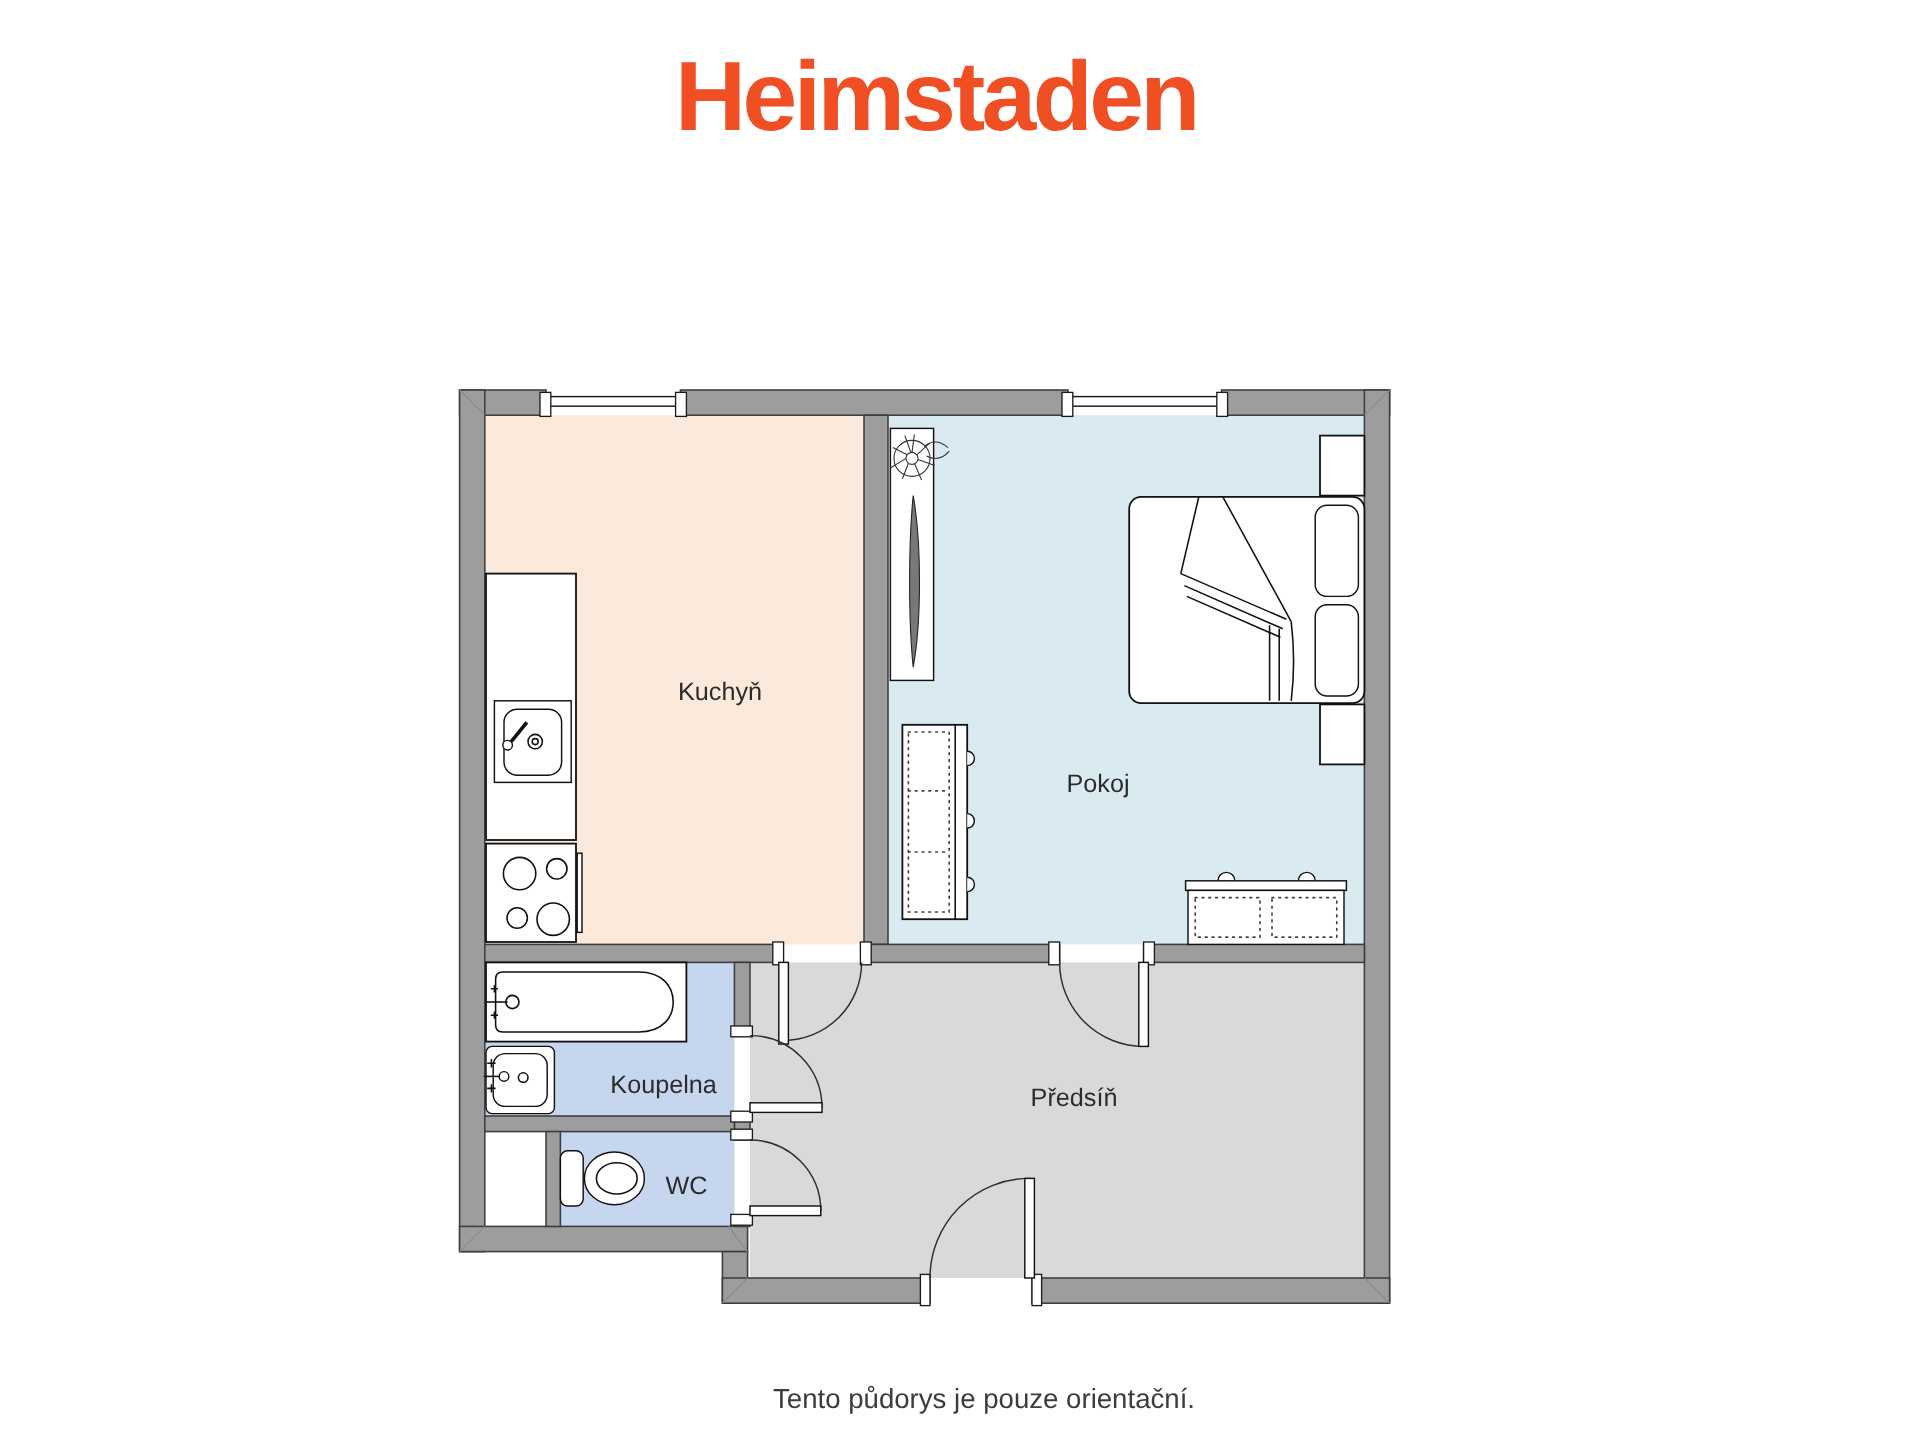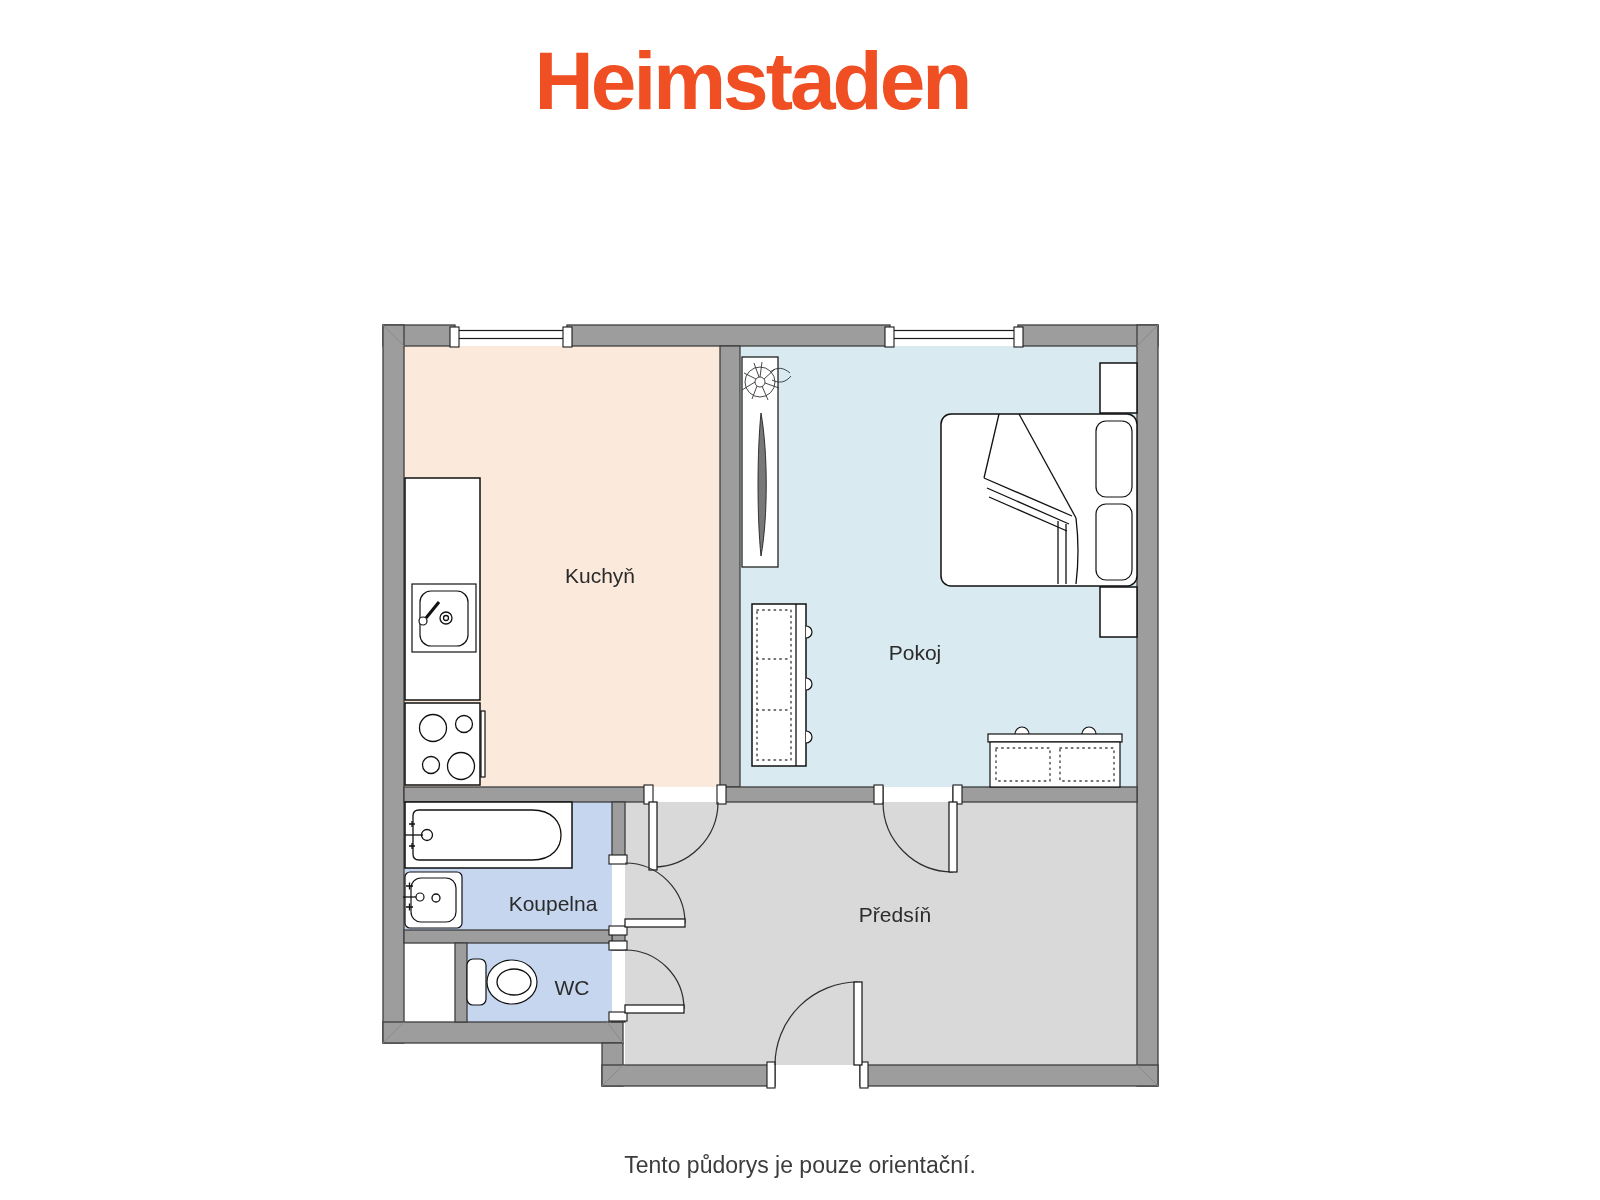--- a/index.html
+++ b/index.html
@@ -1,19 +1,19 @@
 <!DOCTYPE html>
 <html style="--wall-fill: #9D9D9D; --wall-stroke: #3E3E3E; --label-color: #2B2B2B; --logo-color: #F04E23; --footer-color: #3C3C3C;"><head>
 <meta charset="utf-8">
 <style>
   html,body{margin:0;padding:0;width:1600px;height:1200px;background:#ffffff;position:relative;overflow:hidden;}
-  #logo{position:absolute;top:34px;left:752px;transform:translateX(-50%);
+  #logo{position:absolute;top:34px;left:780px;transform:translateX(-50%);
         font:700 82px "Liberation Sans",sans-serif;letter-spacing:-3px;
         color:var(--logo-color,#F04E23);white-space:nowrap;}
-  #disclaimer{position:absolute;top:1152px;left:800px;transform:translateX(-50%);
+  #disclaimer{position:absolute;top:1152px;left:820px;transform:translateX(-50%);
         font:23px "Liberation Sans",sans-serif;color:var(--footer-color,#3C3C3C);white-space:nowrap;}
   svg{position:absolute;left:0;top:0;}
   .wall{fill:var(--wall-fill,#9D9D9D);stroke:var(--wall-stroke,#3E3E3E);stroke-width:1.3;}
   .miter{stroke:#8a8a8a;stroke-width:1;fill:none;}
   .furn{fill:#ffffff;stroke:#111;stroke-width:1.5;}
   .furn2{fill:#ffffff;stroke:#111;stroke-width:1.2;}
   .line{fill:none;stroke:#111;stroke-width:1.3;}
   .dash{fill:none;stroke:#444;stroke-width:1.4;stroke-dasharray:1.5 4.2;stroke-linecap:round;}
   .arc{fill:none;stroke:#2d2d2d;stroke-width:1.2;}
   .jamb{fill:#ffffff;stroke:#1a1a1a;stroke-width:1.1;}

